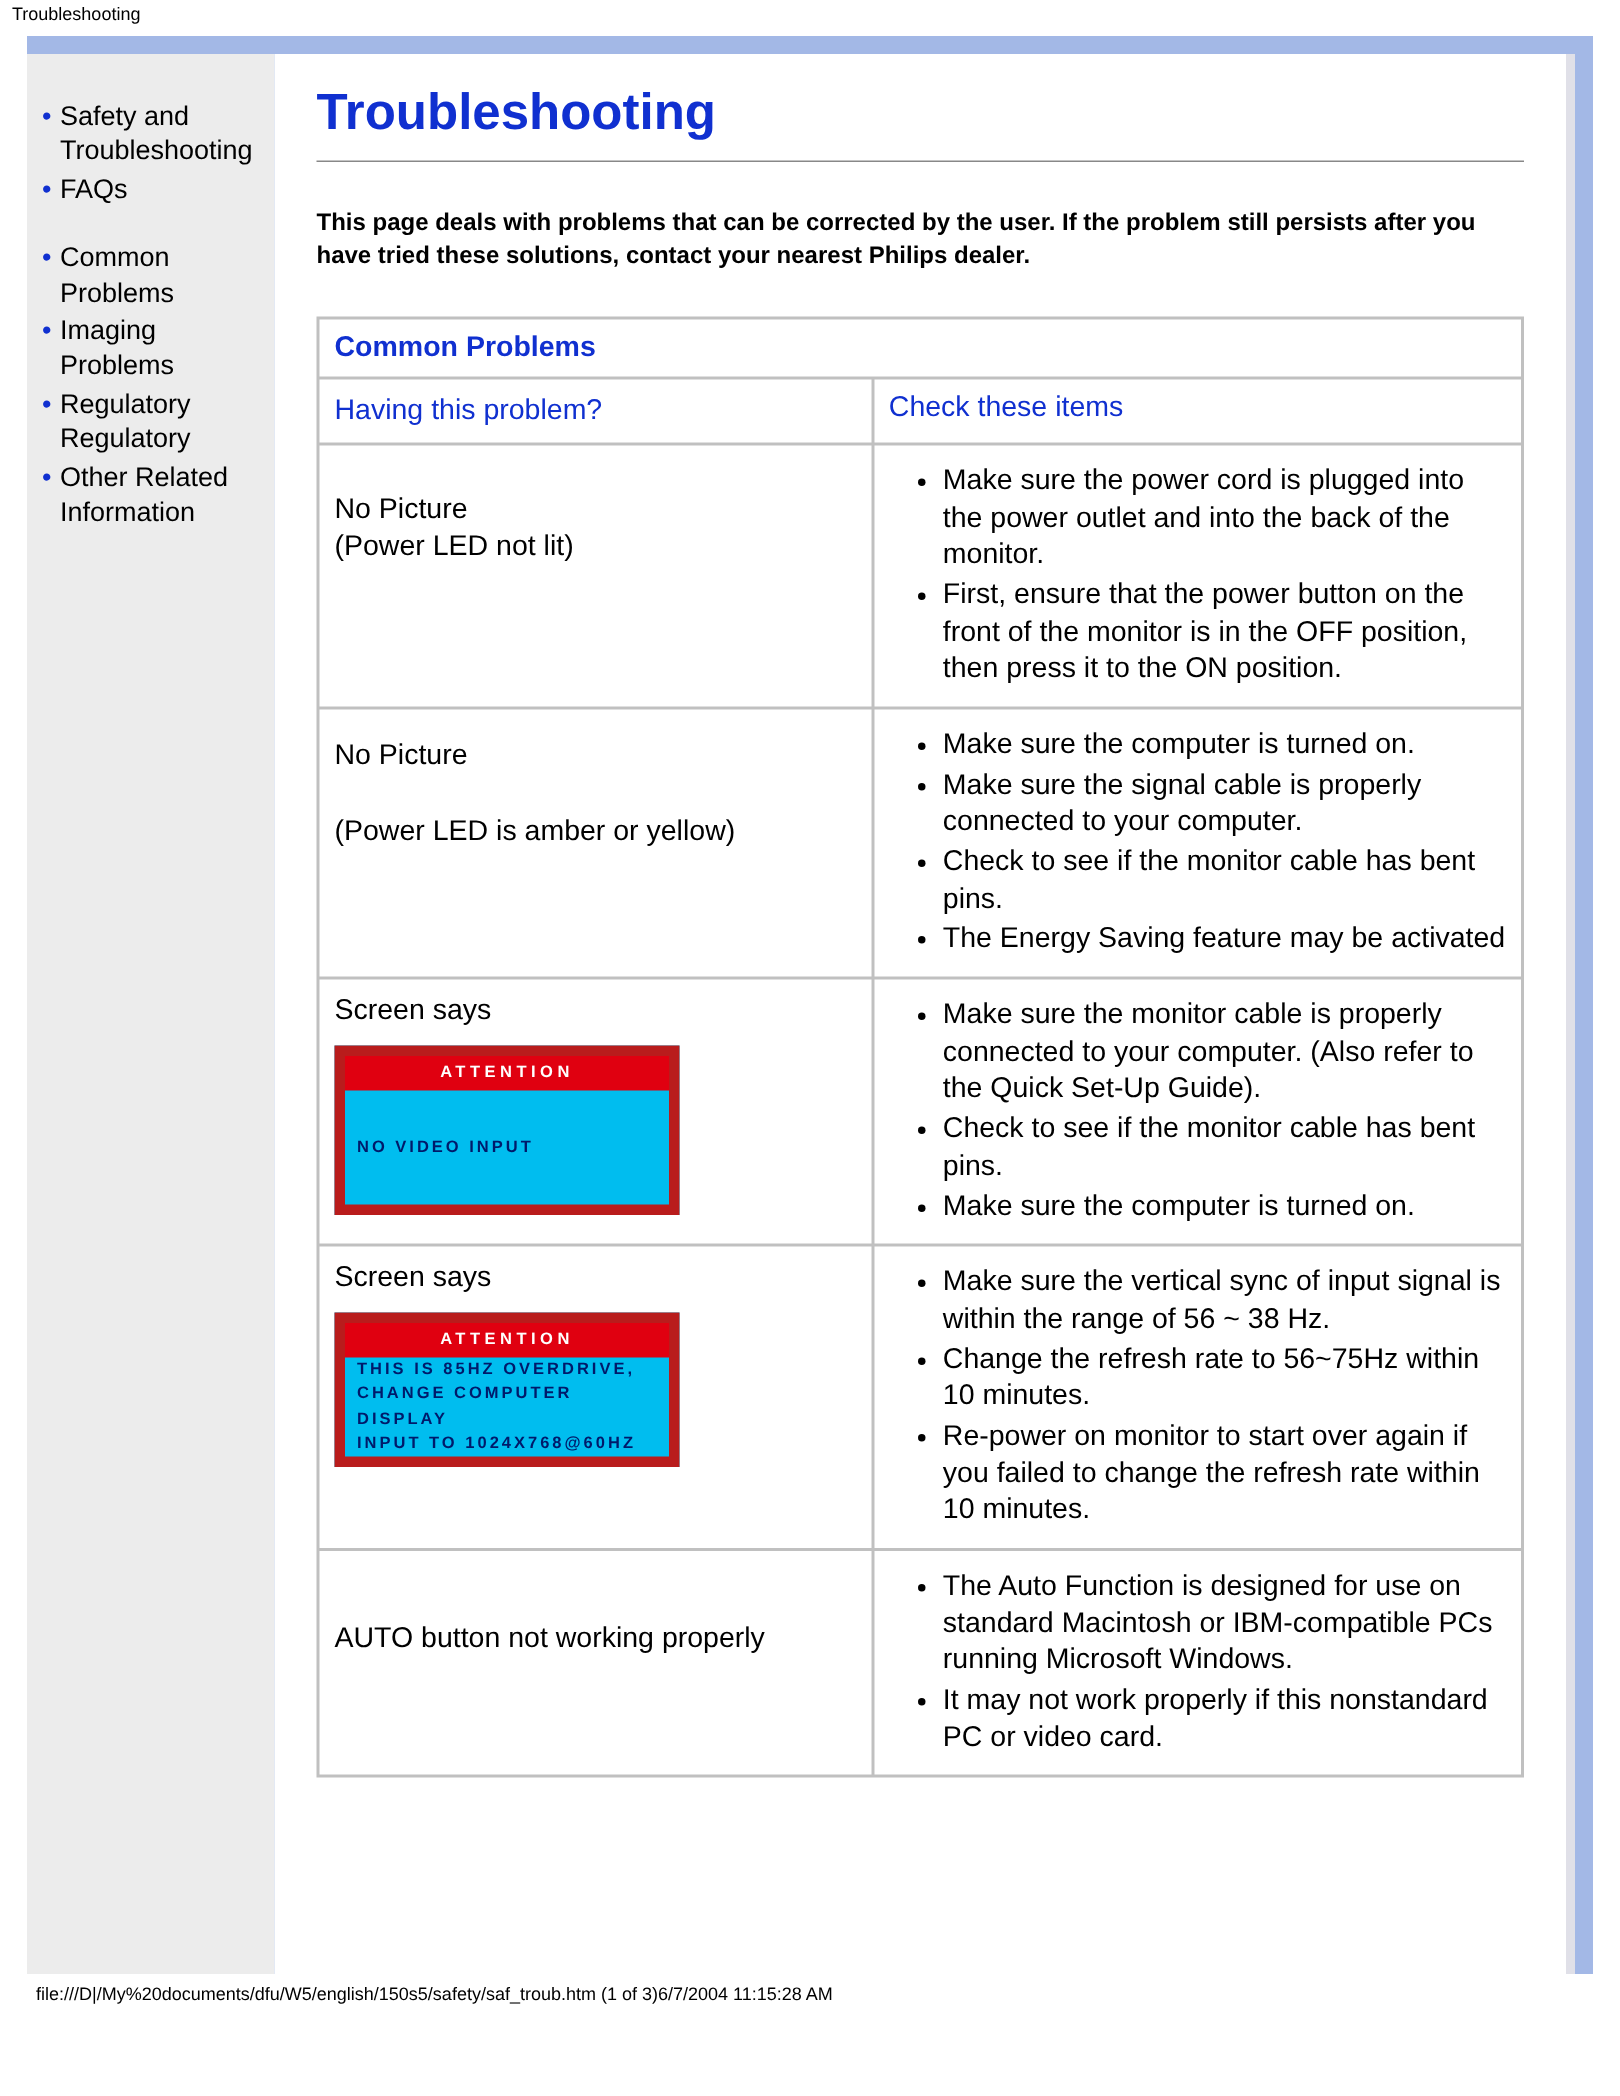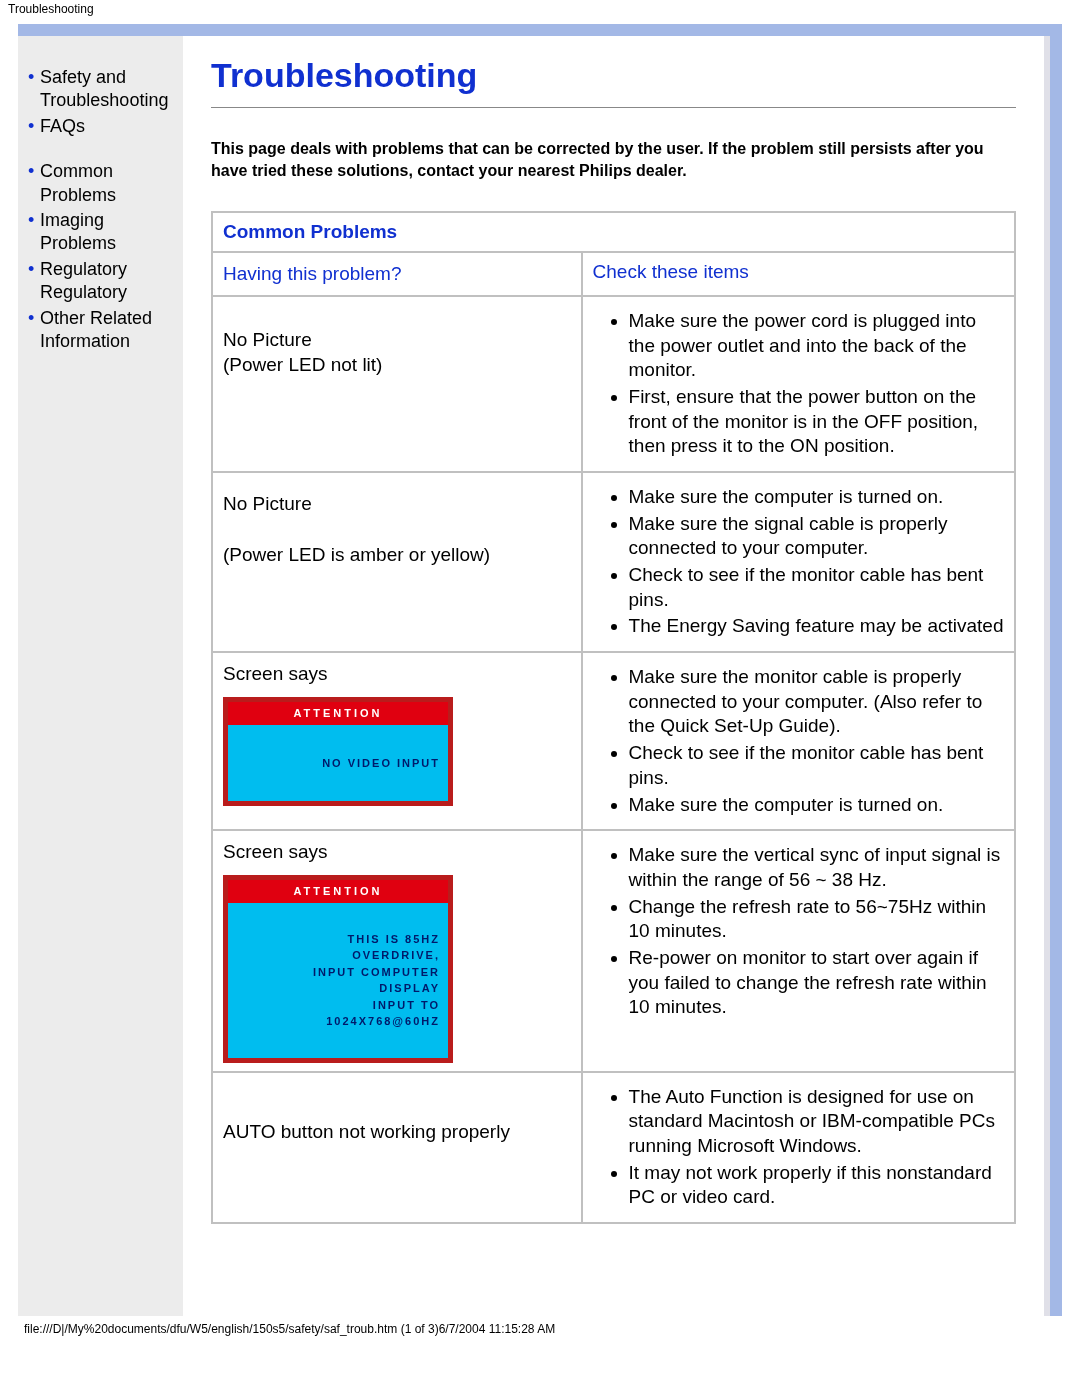--- a/index.html
+++ b/index.html
@@ -118,41 +118,41 @@
   }
   ul.check-list li {
     margin-bottom: 2px;
     line-height: 1.3;
   }
 
   .osd-box {
     width: 230px;
     background: #00bdef;
     margin-top: 10px;
-    border: 5px solid #b91c1c;
+    border: 7px solid #b91c1c;
   }
   .osd-header {
     background: #e00010;
     color: #fff;
     text-align: center;
     font-size: 11px;
     letter-spacing: 3px;
     padding: 4px 0;
     font-weight: bold;
   }
   .osd-body {
     color: #001a6a;
-    text-align: right;
+    text-align: left;
     font-size: 11px;
     letter-spacing: 2px;
     font-weight: bold;
     padding: 30px 8px;
     line-height: 1.5;
   }
-  .osd-body.small-pad { padding: 28px 8px; margin-left: 28px; }
+  .osd-body.small-pad { padding: 0 8px; }
 
   .footer-path {
     font-size: 12px;
     padding: 6px 8px 10px 24px;
     color: #000;
     background: #fff;
   }
 </style>
 </head>
 <body>
@@ -261,21 +261,21 @@
             </td>
           </tr>
 
           <tr>
             <td class="problem-cell">
               <span>Screen says</span>
               <div class="osd-box">
                 <div class="osd-header">ATTENTION</div>
                 <div class="osd-body small-pad">
                   <div>THIS IS 85HZ OVERDRIVE,</div>
-                  <div>INPUT COMPUTER DISPLAY</div>
+                  <div>CHANGE COMPUTER DISPLAY</div>
                   <div>INPUT TO 1024X768@60HZ</div>
                 </div>
               </div>
             </td>
             <td class="check-cell">
               <ul class="check-list">
                 <li>Make sure the vertical sync of input signal is within the range of 56 ~ 38 Hz.</li>
                 <li>Change the refresh rate to 56~75Hz within 10 minutes.</li>
                 <li>Re-power on monitor to start over again if you failed to change the refresh rate within 10 minutes.</li>
               </ul>

